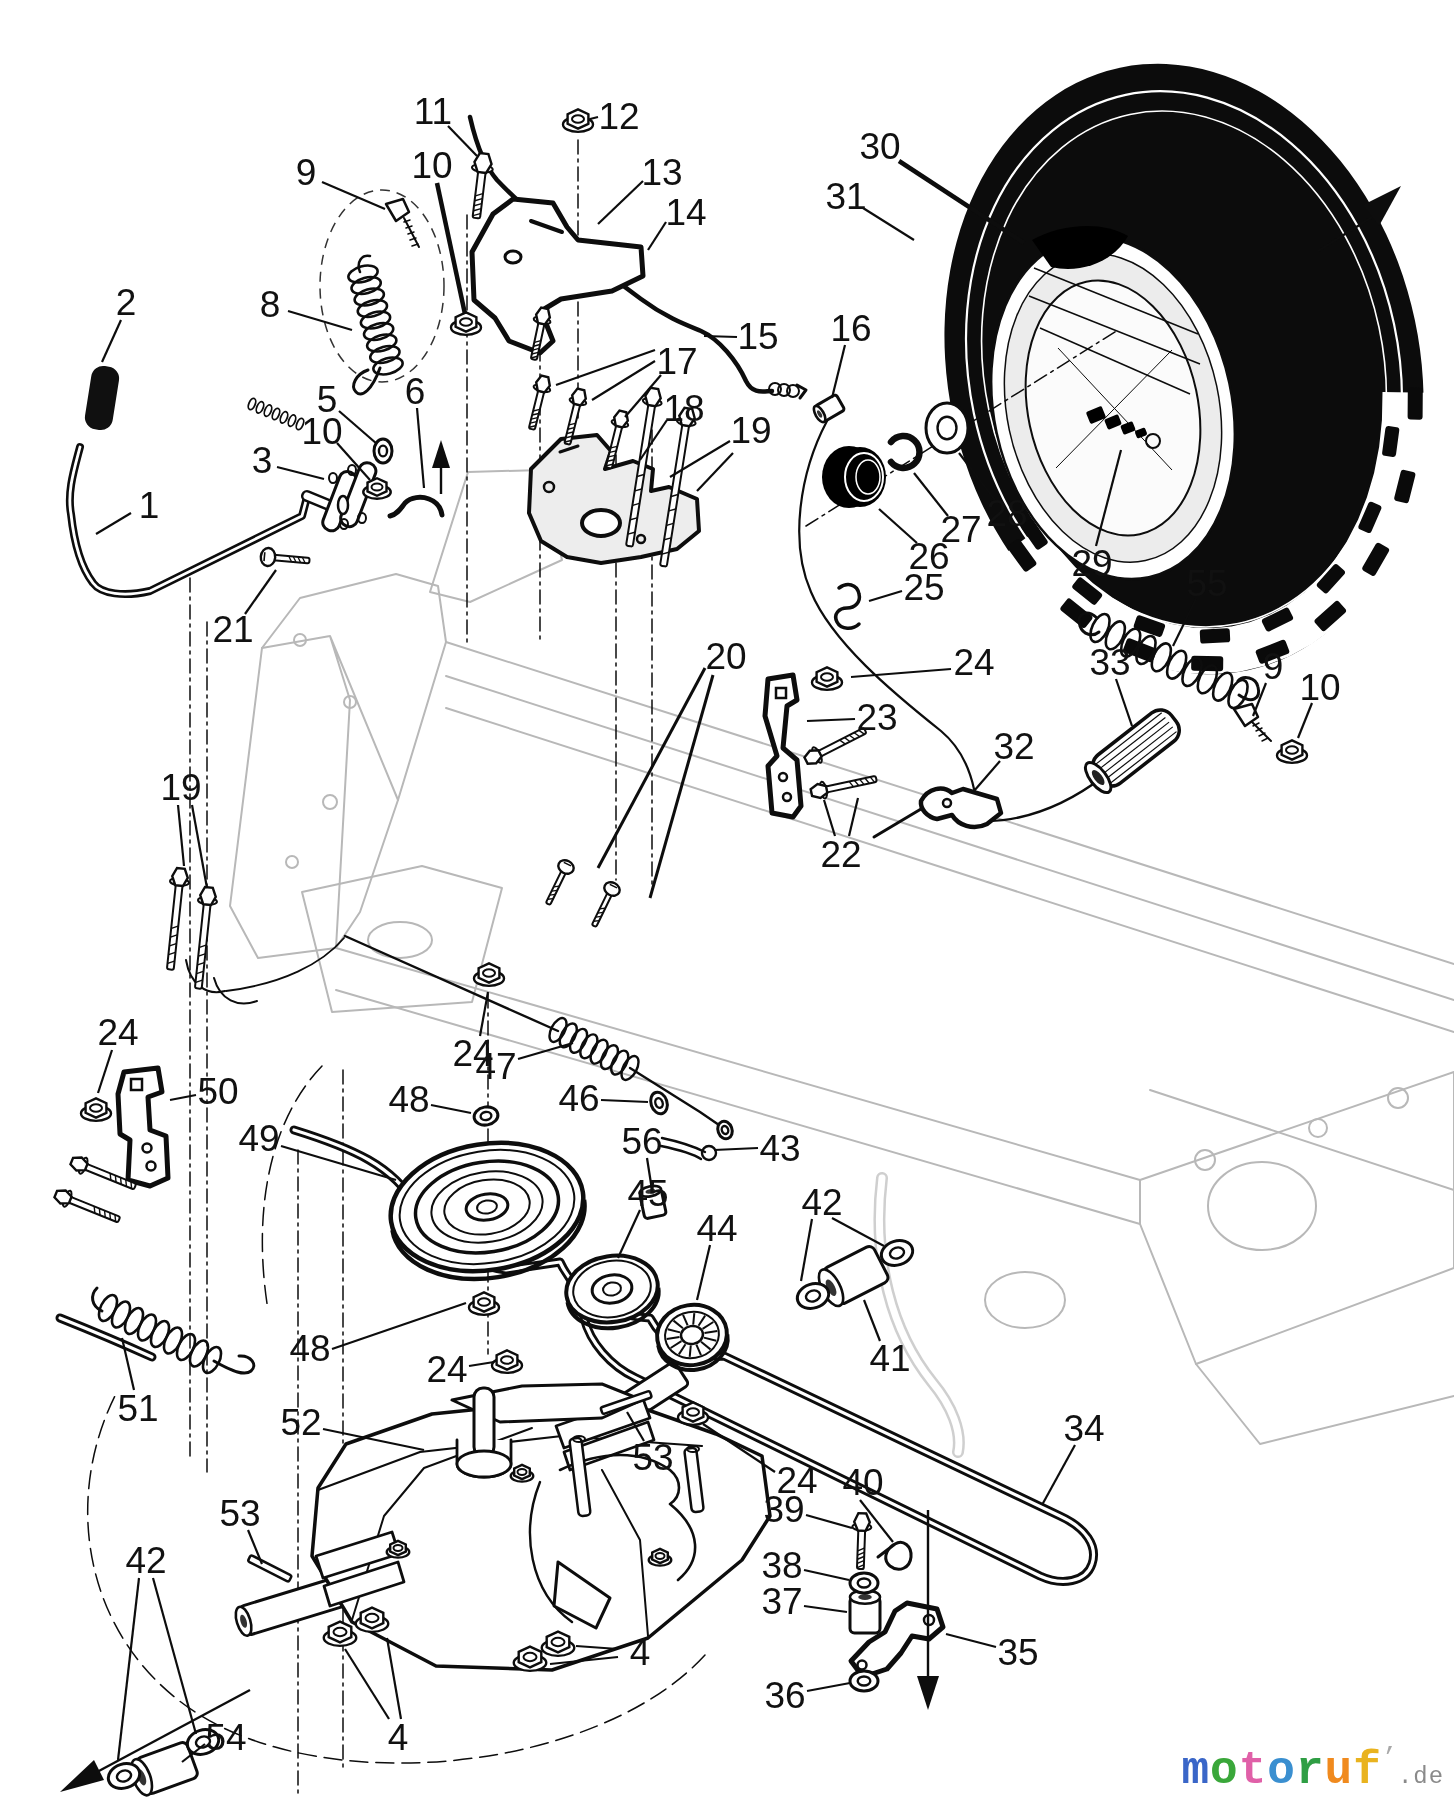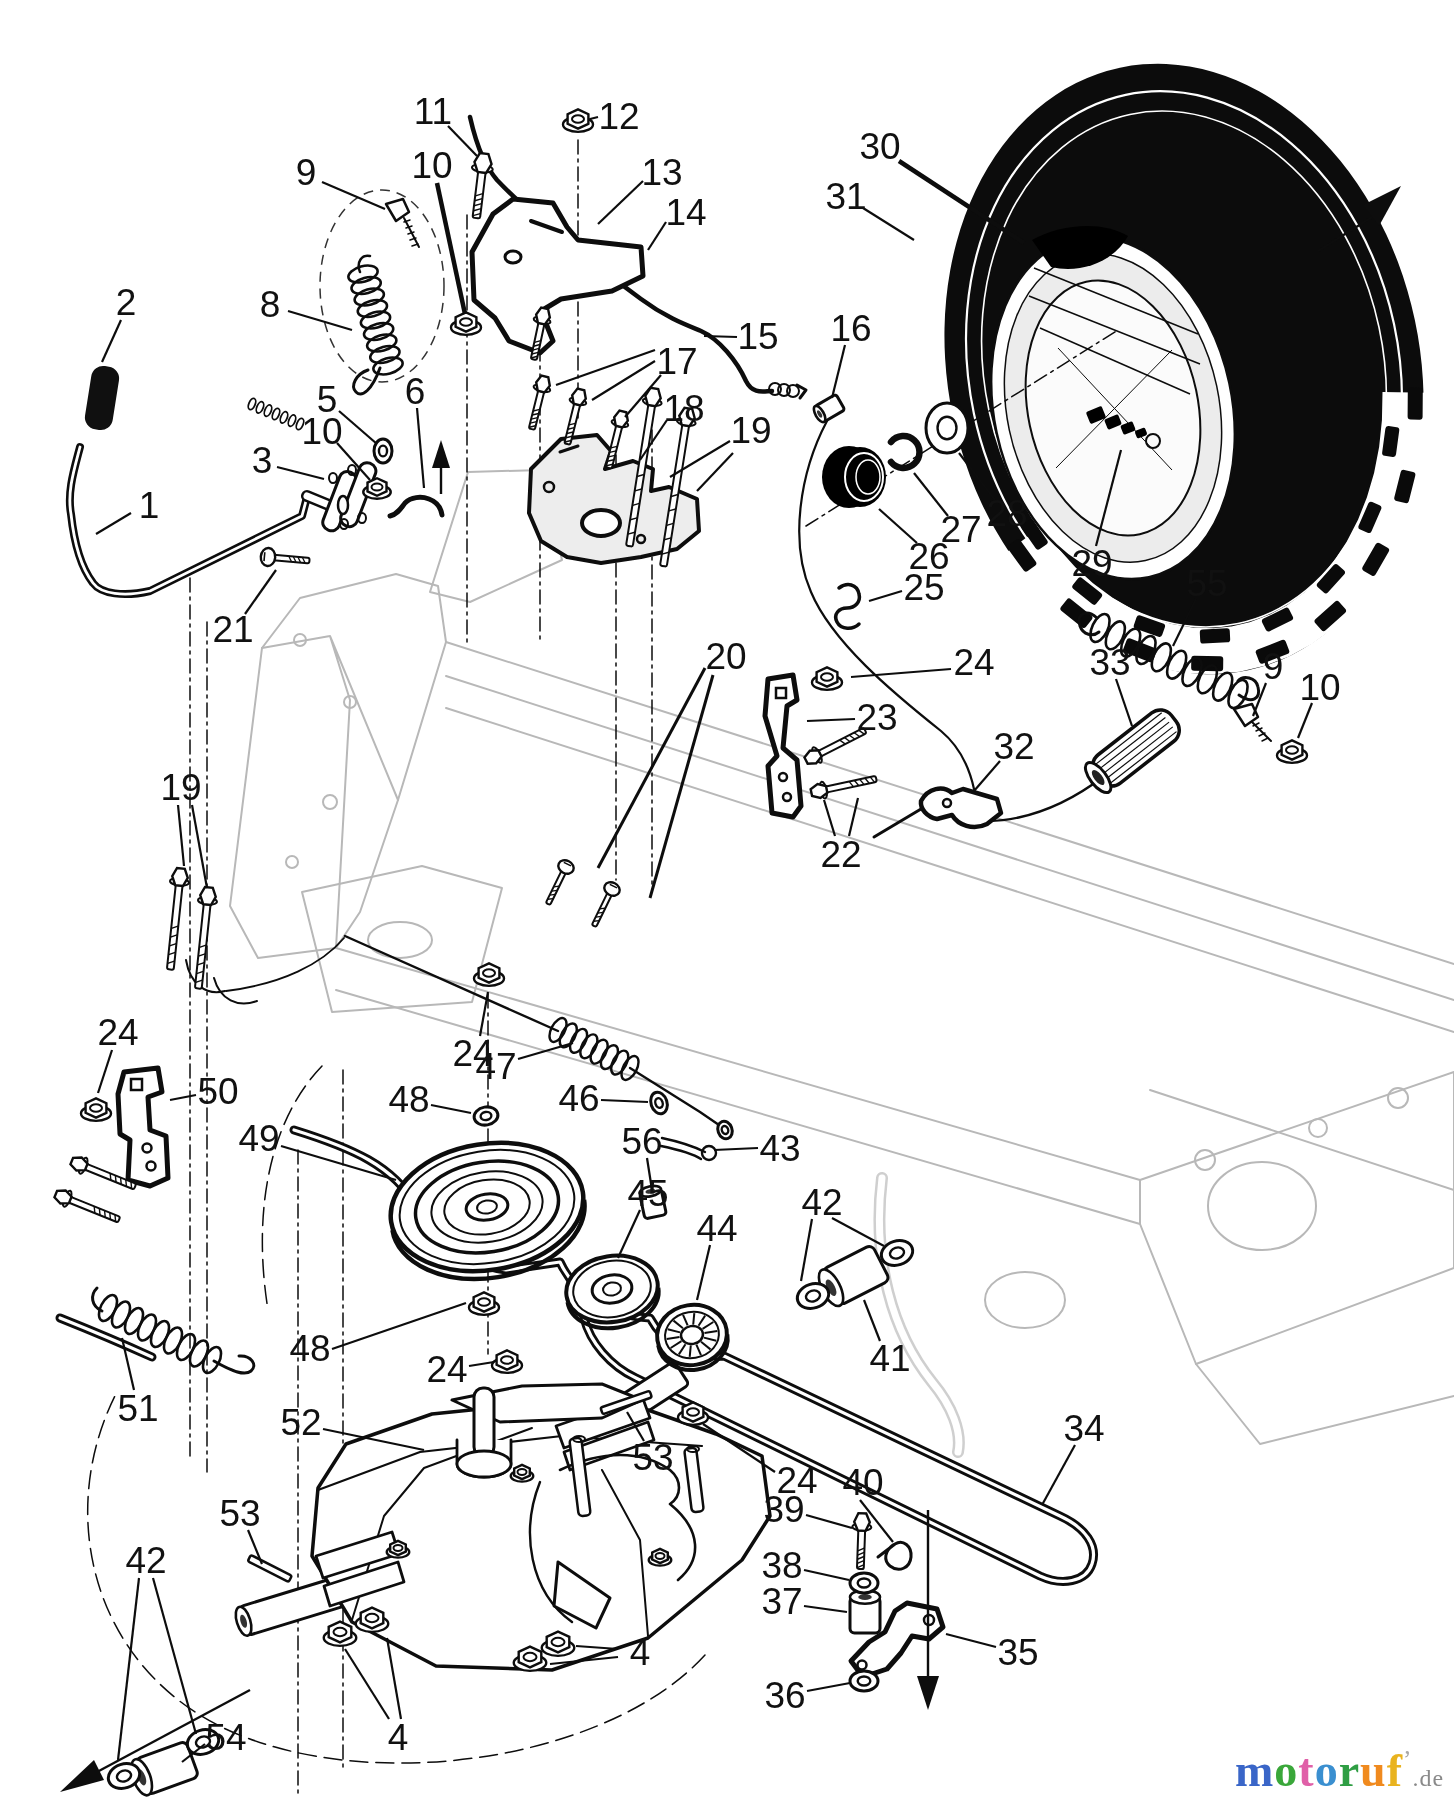--- a/index.html
+++ b/index.html
@@ -1,19 +1,19 @@
 <!DOCTYPE html>
 <html><head>
 <meta charset="utf-8">
 <style>
   html,body{margin:0;padding:0;background:#fff;}
   .stage{position:relative;width:1454px;height:1800px;background:#ffffff;overflow:hidden;}
   svg{position:absolute;left:0;top:0;}
   svg text{font-family:"Liberation Sans",sans-serif;font-size:37px;fill:#111;}
-  .watermark{position:absolute;right:10px;bottom:6px;font-family:Liberation Serif, serif;
+  .watermark{position:absolute;right:10px;bottom:6px;font-family:Liberation Mono, monospace;
              font-weight:700;letter-spacing:1px;line-height:1;white-space:nowrap;}
   .watermark span{display:inline-block;}
   .watermark .mark{font-size:55%;vertical-align:18px;font-weight:400;}
   .watermark .de{font-size:52%;font-weight:400;}
 </style>
 </head>
 <body>
 
 <div class="stage">
   <svg id="art" viewBox="0 0 1454 1800" width="1454" height="1800">

